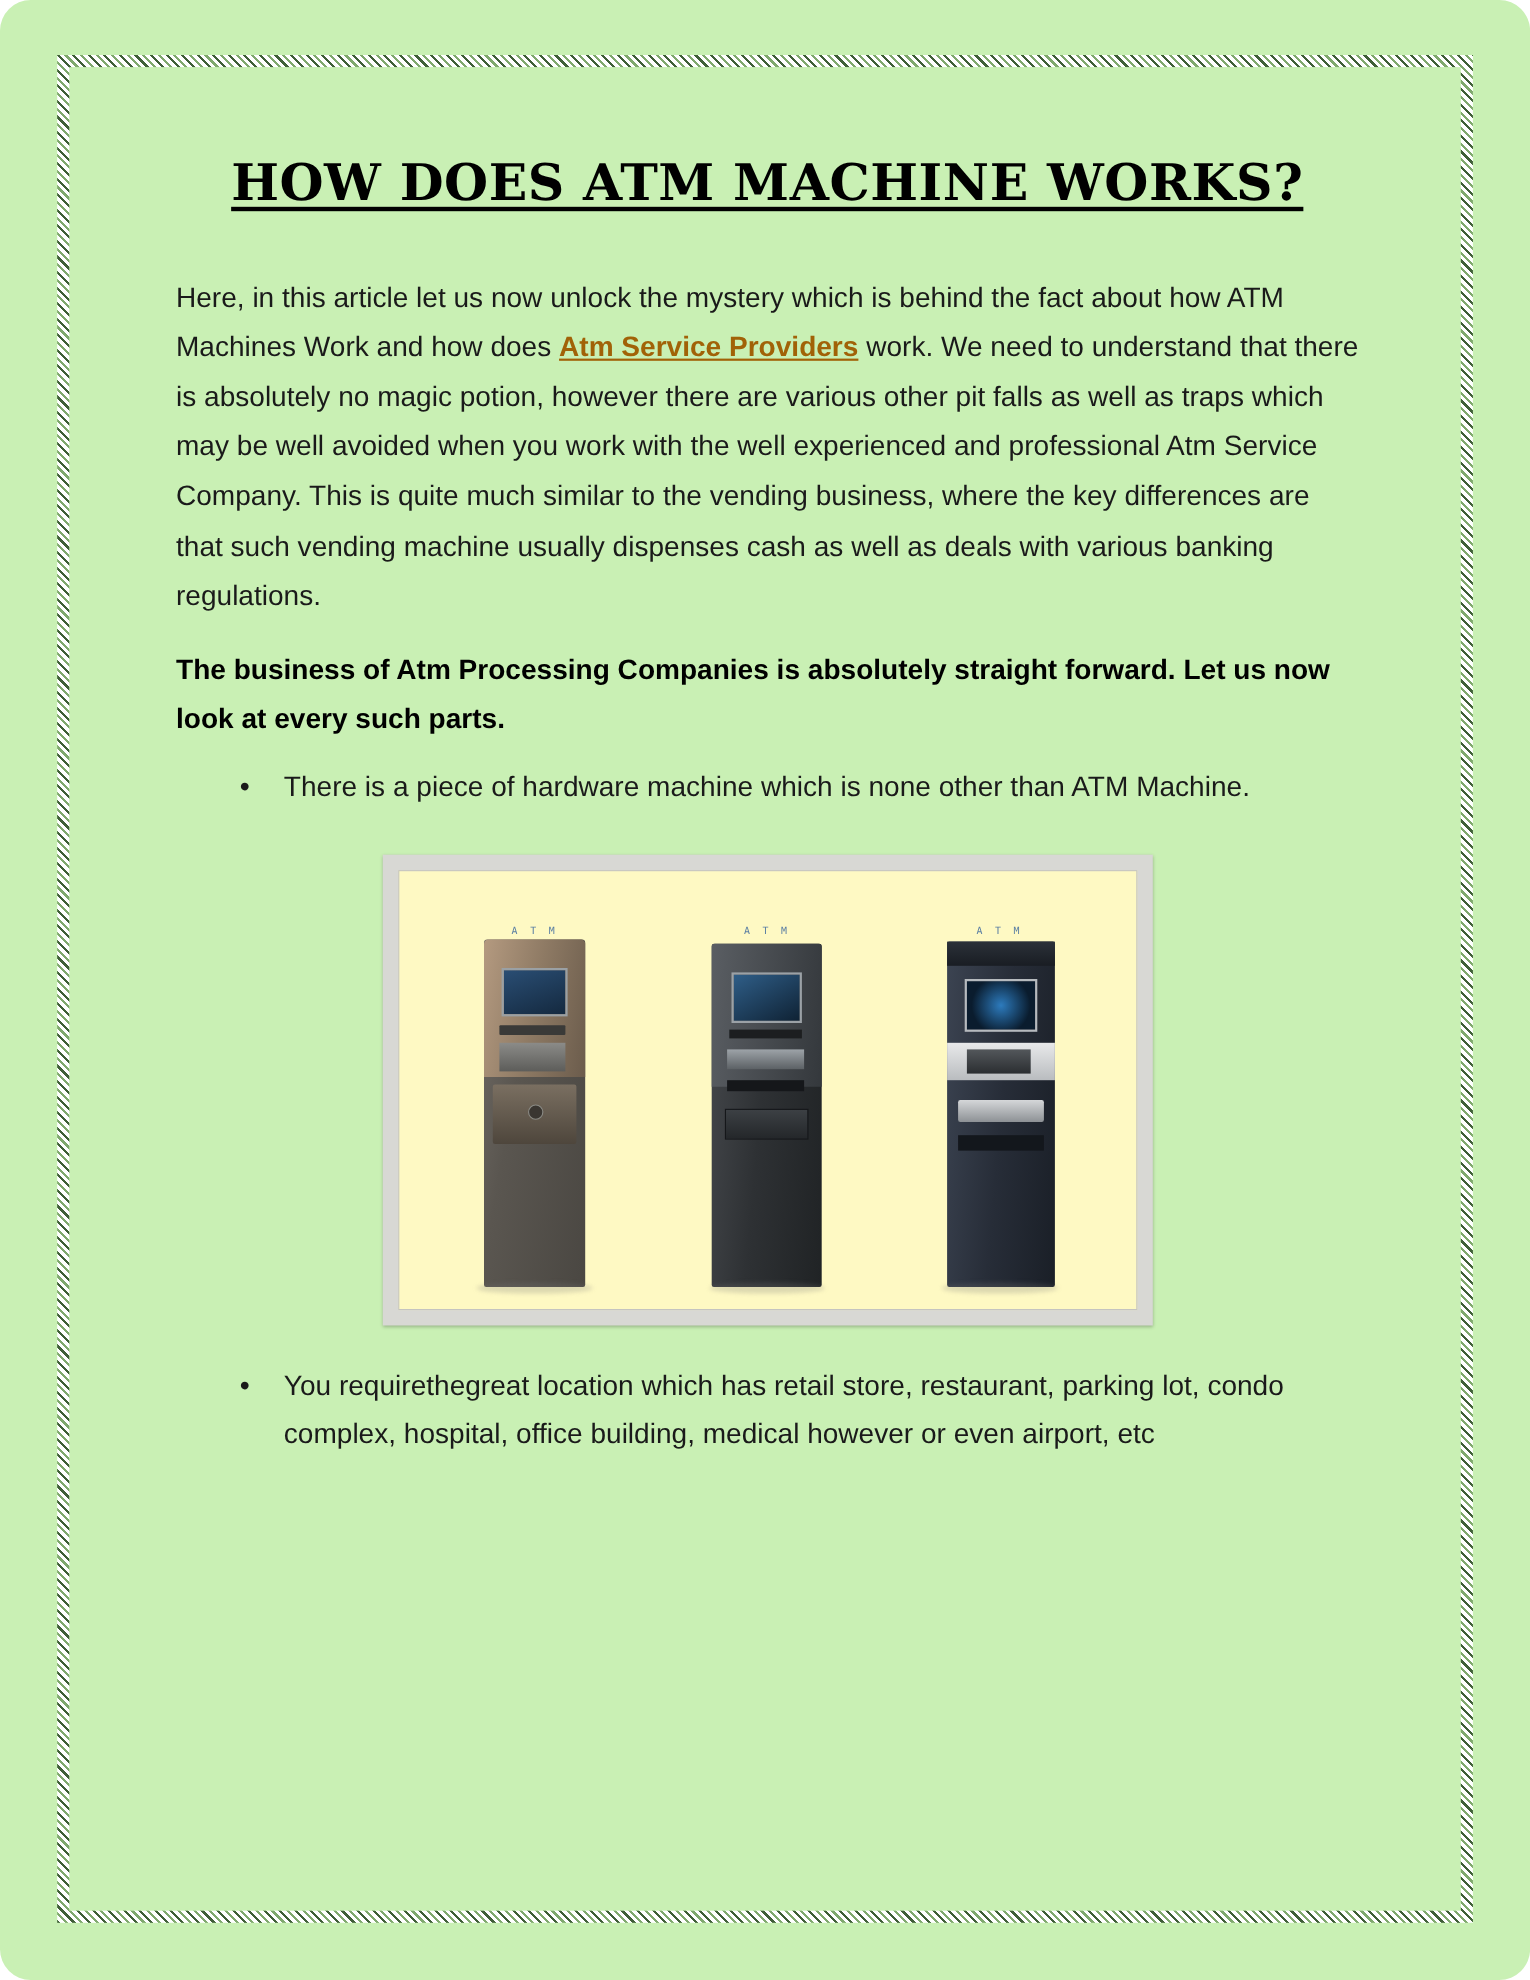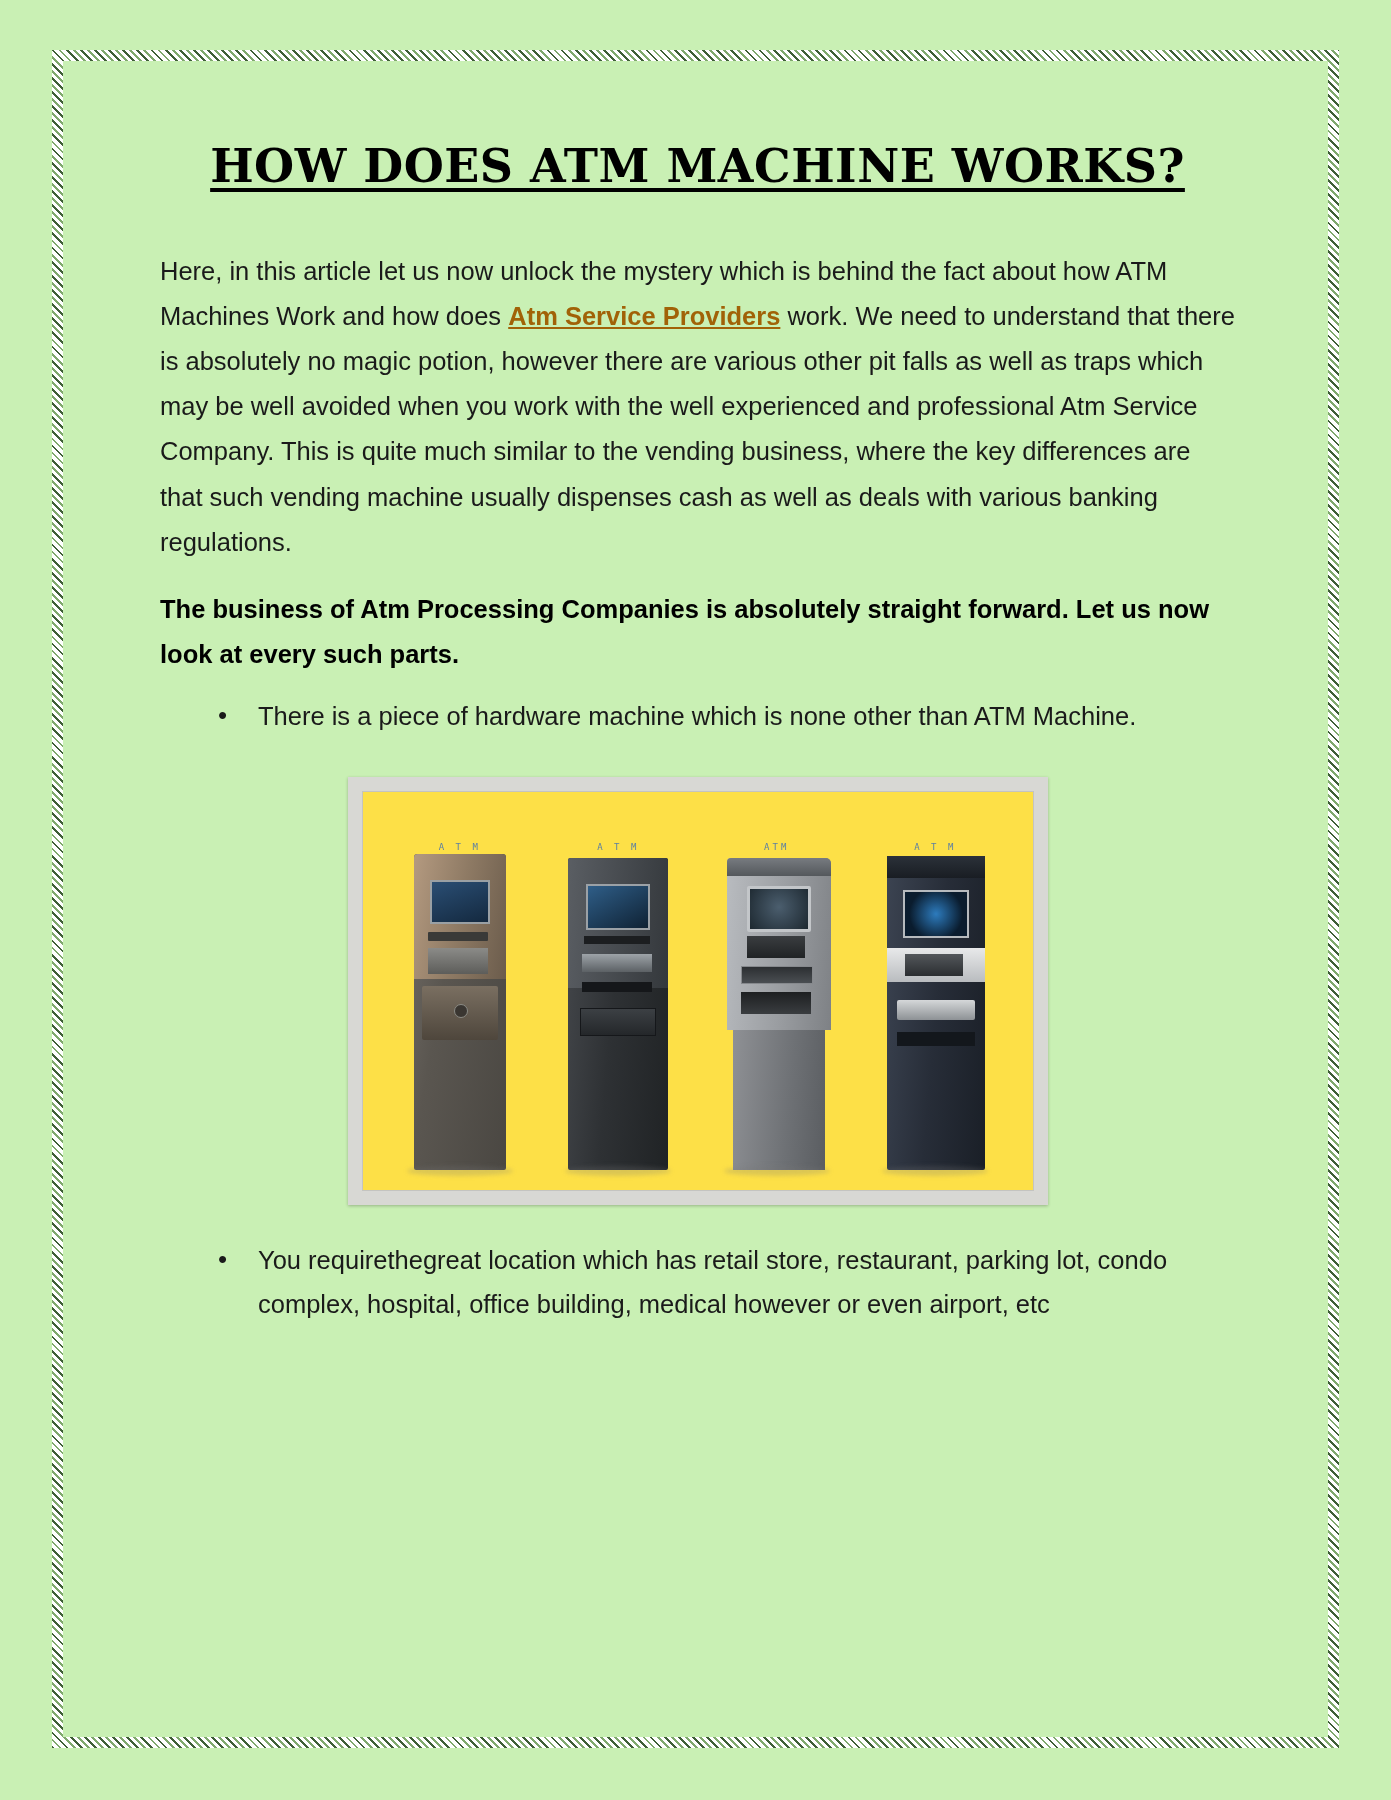--- a/index.html
+++ b/index.html
@@ -13,20 +13,21 @@
     font-family: "Liberation Sans", sans-serif;
   }
 
   .page {
     position: relative;
     width: 1391px;
     height: 1800px;
     background: #c9f0b4;
     box-sizing: border-box;
     padding: 8px;
+    border-radius: 28px;
   }
 
   
   .border-frame {
     position: absolute;
     left: 52px;
     top: 50px;
     right: 52px;
     bottom: 52px;
     border: 11px solid transparent;
@@ -117,21 +118,21 @@
   
   .figure {
     margin: 38px auto 34px auto;
     width: 700px;
     background: #d8d8d4;
     padding: 14px;
     box-sizing: border-box;
     box-shadow: 0 1px 3px rgba(0,0,0,0.25);
   }
   .figure-inner {
-    background: #fde047;
+    background: #fef9c3;
     border: 1px solid #c4c4c0;
     height: 400px;
     position: relative;
     display: flex;
     align-items: flex-end;
     justify-content: space-around;
     padding: 0 18px 14px 18px;
     box-sizing: border-box;
     overflow: hidden;
   }
@@ -370,31 +371,20 @@
           <div class="head"></div>
           <div class="label">A T M</div>
           <div class="screen"></div>
           <div class="slotA"></div>
           <div class="slotB"></div>
           <div class="slotC"></div>
           <div class="tray"></div>
           <div class="shadow"></div>
         </div>
 
-        <div class="atm atm3">
-          <div class="base"></div>
-          <div class="head"></div>
-          <div class="topbar"></div>
-          <div class="label">ATM</div>
-          <div class="screen"></div>
-          <div class="keys"></div>
-          <div class="slotA"></div>
-          <div class="slotB"></div>
-          <div class="shadow"></div>
-        </div>
 
         <div class="atm atm4">
           <div class="body"></div>
           <div class="topbar"></div>
           <div class="label">A T M</div>
           <div class="screen"></div>
           <div class="band"></div>
           <div class="keys"></div>
           <div class="slotA"></div>
           <div class="slotB"></div>

